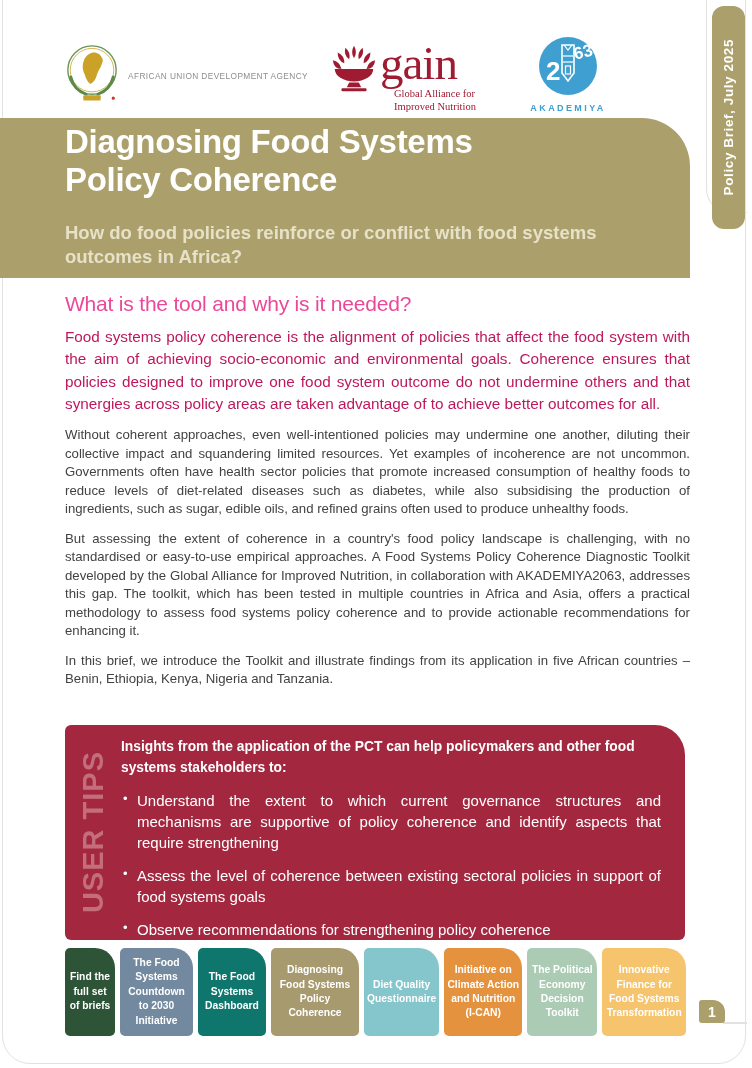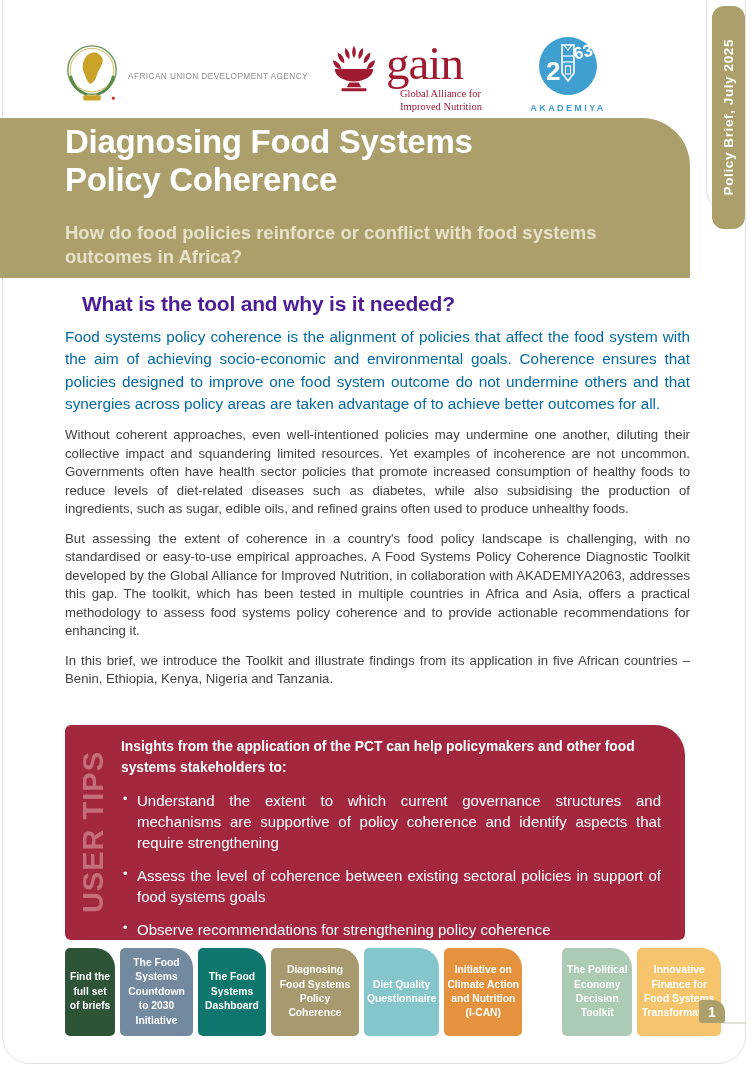--- a/index.html
+++ b/index.html
@@ -18,21 +18,21 @@
     border-left:1.5px solid #e3e2de; border-bottom:1.5px solid #e3e2de;
     border-bottom-left-radius:24px; pointer-events:none;
   }
   .badge-line { position:absolute; left:723px; top:1022px; width:24px; height:1.5px; background:#e3e2de; }
 
   
   .logo-auda { position:absolute; left:63px; top:42px; display:flex; align-items:center; gap:7px; }
   .auda-word { line-height:1; }
   .auda-letters { font-size:24px; font-weight:800; letter-spacing:0.5px; }
   .auda-tag { font-size:8.3px; color:#8d8d8d; letter-spacing:0.4px; margin-top:2px; }
-  .logo-gain { position:absolute; left:328px; top:42px; display:flex; align-items:flex-start; gap:6px; }
+  .logo-gain { position:absolute; left:328px; top:42px; display:flex; align-items:flex-start; }
   .gain-word { font-family:"Liberation Serif", serif; font-size:47px; line-height:0.9; color:#9e1b32; letter-spacing:-1px; }
   .gain-tag { font-family:"Liberation Serif", serif; font-size:10.5px; color:#9e1b32; margin-top:3px; padding-left:14px; line-height:1.25; }
   .logo-akad { position:absolute; left:530px; top:36px; width:76px; text-align:center; }
   .akad-word { font-size:9px; color:#3f9fd0; letter-spacing:2.4px; margin-top:3px; font-weight:700; }
 
   
   .banner {
     position:absolute; left:0; top:118px; width:690px; height:160px;
     background:#aba06b; border-radius:0 48px 0 0; padding:5px 40px 0 65px; color:#ffffff;
   }
@@ -44,23 +44,23 @@
     position:absolute; left:712px; top:6px; width:33px; height:223px;
     background:#aba06b; border-radius:12px; display:flex; align-items:center; justify-content:center;
   }
   .side-tab span {
     writing-mode:vertical-rl; transform:rotate(180deg);
     color:#ffffff; font-size:13.5px; font-weight:700; letter-spacing:0.6px; white-space:nowrap;
   }
 
   
   .content { position:absolute; left:65px; top:292px; width:625px; }
-  .content h2 { color:#4c1d95; font-size:21px; font-weight:700; margin-bottom:10px; letter-spacing:-0.2px;margin-left:17px; }
+  .content h2 { color:#ec4899; font-size:21px; font-weight:400; margin-bottom:10px; letter-spacing:-0.2px; }
   .content p { text-align:justify; }
-  .content p.lead { font-size:15.3px; line-height:1.46; color:#0369a1; margin-bottom:11px; }
+  .content p.lead { font-size:15.3px; line-height:1.46; color:#be185d; margin-bottom:11px; }
   .content p.body { font-size:13.2px; line-height:1.4; color:#424242; margin-bottom:11px; }
 
   
   .tips {
     position:absolute; left:65px; top:725px; width:620px; height:215px;
     background:#a2273f; border-radius:6px 30px 6px 6px; display:flex; color:#fff;
   }
   .tips-label { flex:0 0 56px; display:flex; align-items:center; justify-content:center; overflow:hidden; }
   .tips-label span {
     writing-mode:vertical-rl; transform:rotate(180deg);
@@ -77,21 +77,21 @@
   .brief-box {
     border-radius:5px 20px 5px 5px; color:#ffffff; font-weight:700; font-size:10.3px; line-height:1.4;
     display:flex; align-items:center; justify-content:center; text-align:center; padding:4px 3px; cursor:pointer;
   }
   .brief-box:nth-child(1){ flex:0 0 50px; }
   .brief-box:nth-child(2){ flex:0 0 73px; }
   .brief-box:nth-child(3){ flex:0 0 68px; }
   .brief-box:nth-child(4){ flex:0 0 88px; }
   .brief-box:nth-child(5){ flex:0 0 75px; }
   .brief-box:nth-child(6){ flex:0 0 78px; }
-  .brief-box:nth-child(7){ flex:0 0 70px;margin-left:35px; }
+  .brief-box:nth-child(7){ flex:0 0 70px; }
   .brief-box:nth-child(8){ flex:0 0 84px; }
 
   .page-badge {
     position:absolute; left:699px; top:1000px; width:26px; height:23px;
     background:#aba06b; border-radius:3px 12px 3px 3px; color:#fff;
     display:flex; align-items:center; justify-content:center; font-size:14px; font-weight:800;
   }
 </style>
 </head>
 <body>

